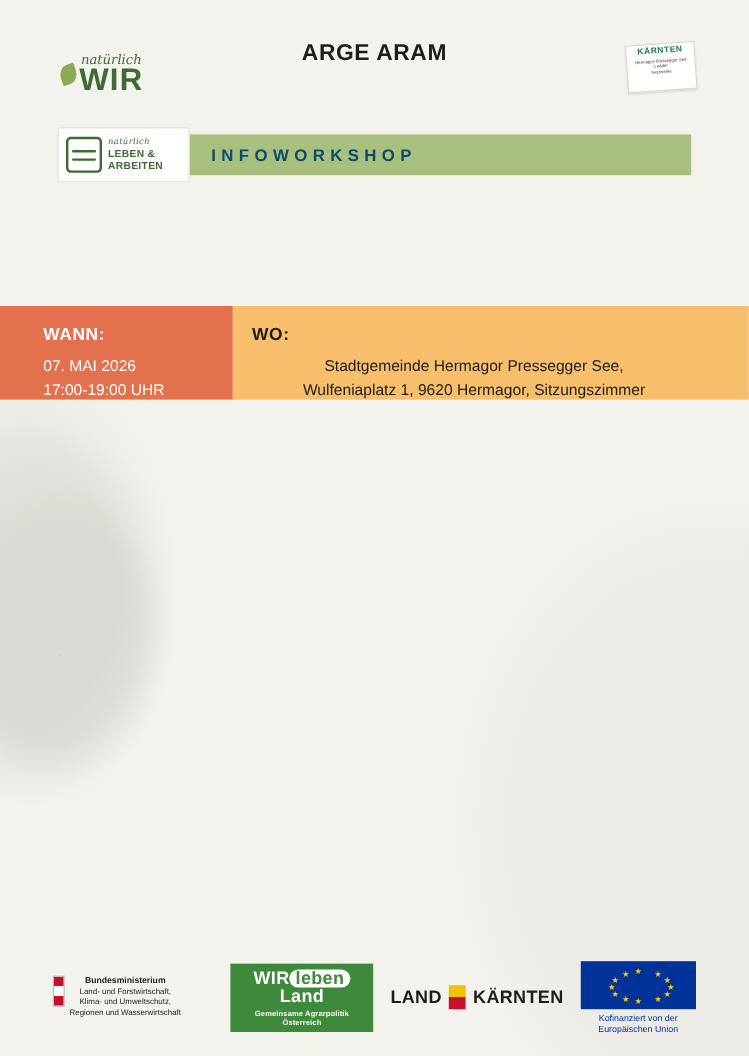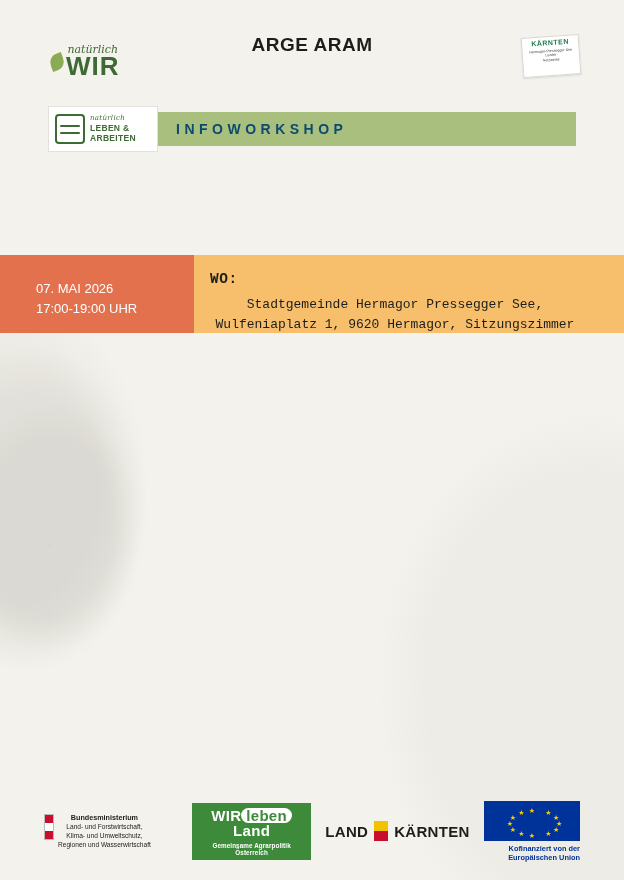--- a/index.html
+++ b/index.html
@@ -190,21 +190,20 @@
   }
   .wann .h { font-size: 14.5px; font-weight: bold; letter-spacing: 0.5px; }
   .wann .l { font-size: 13px; margin-top: 8px; line-height: 1.5; }
   .wo {
     position: absolute;
     left: 194px; top: 0;
     width: 430px; height: 78px;
     background: #f7bf6c;
     padding: 16px 20px 0 16px;
     color: #1d1d1b;
-    font-family: Liberation Mono, monospace;
   }
   .wo .h { font-size: 14.5px; font-weight: bold; letter-spacing: 0.5px; }
   .wo .l { font-size: 13px; margin-top: 8px; line-height: 1.5; text-align: center; padding-right: 24px; }
 
   
   .referentin {
     margin: 16px 48px 0 74px;
     background: #f7bf6c;
     height: 38px;
     display: flex;
@@ -339,25 +338,24 @@
     position: relative;
   }
   .eu .star {
     position: absolute;
     color: #ffcc00;
     font-size: 7px;
     line-height: 1;
   }
   .eu .cap {
     font-size: 7.4px;
-    font-weight: bold;
+    font-weight: normal;
     color: #003399;
     line-height: 1.25;
     margin-top: 3px;
-    text-align: right;
   }
 </style>
 </head>
 <body>
 
 <div class="page">
   <div class="bg-texture"></div>
 
   <div class="header">
     <div class="logo-wir">
@@ -390,20 +388,21 @@
     <div class="label">INFOWORKSHOP</div>
   </div>
 
   <div class="ws-title">
     <div>13 HÄUFIGE DENKFEHLER &amp;</div>
     <div>WIE DU IHNEN ENTKOMMST</div>
   </div>
 
   <div class="when-where">
     <div class="wann">
+      <div class="h">WANN:</div>
       <div class="l">
         <div>07. MAI 2026</div>
         <div>17:00-19:00 UHR</div>
       </div>
     </div>
     <div class="wo">
       <div class="h">WO:</div>
       <div class="l">
         <div>Stadtgemeinde Hermagor Pressegger See,</div>
         <div>Wulfeniaplatz 1, 9620 Hermagor, Sitzungszimmer</div>

